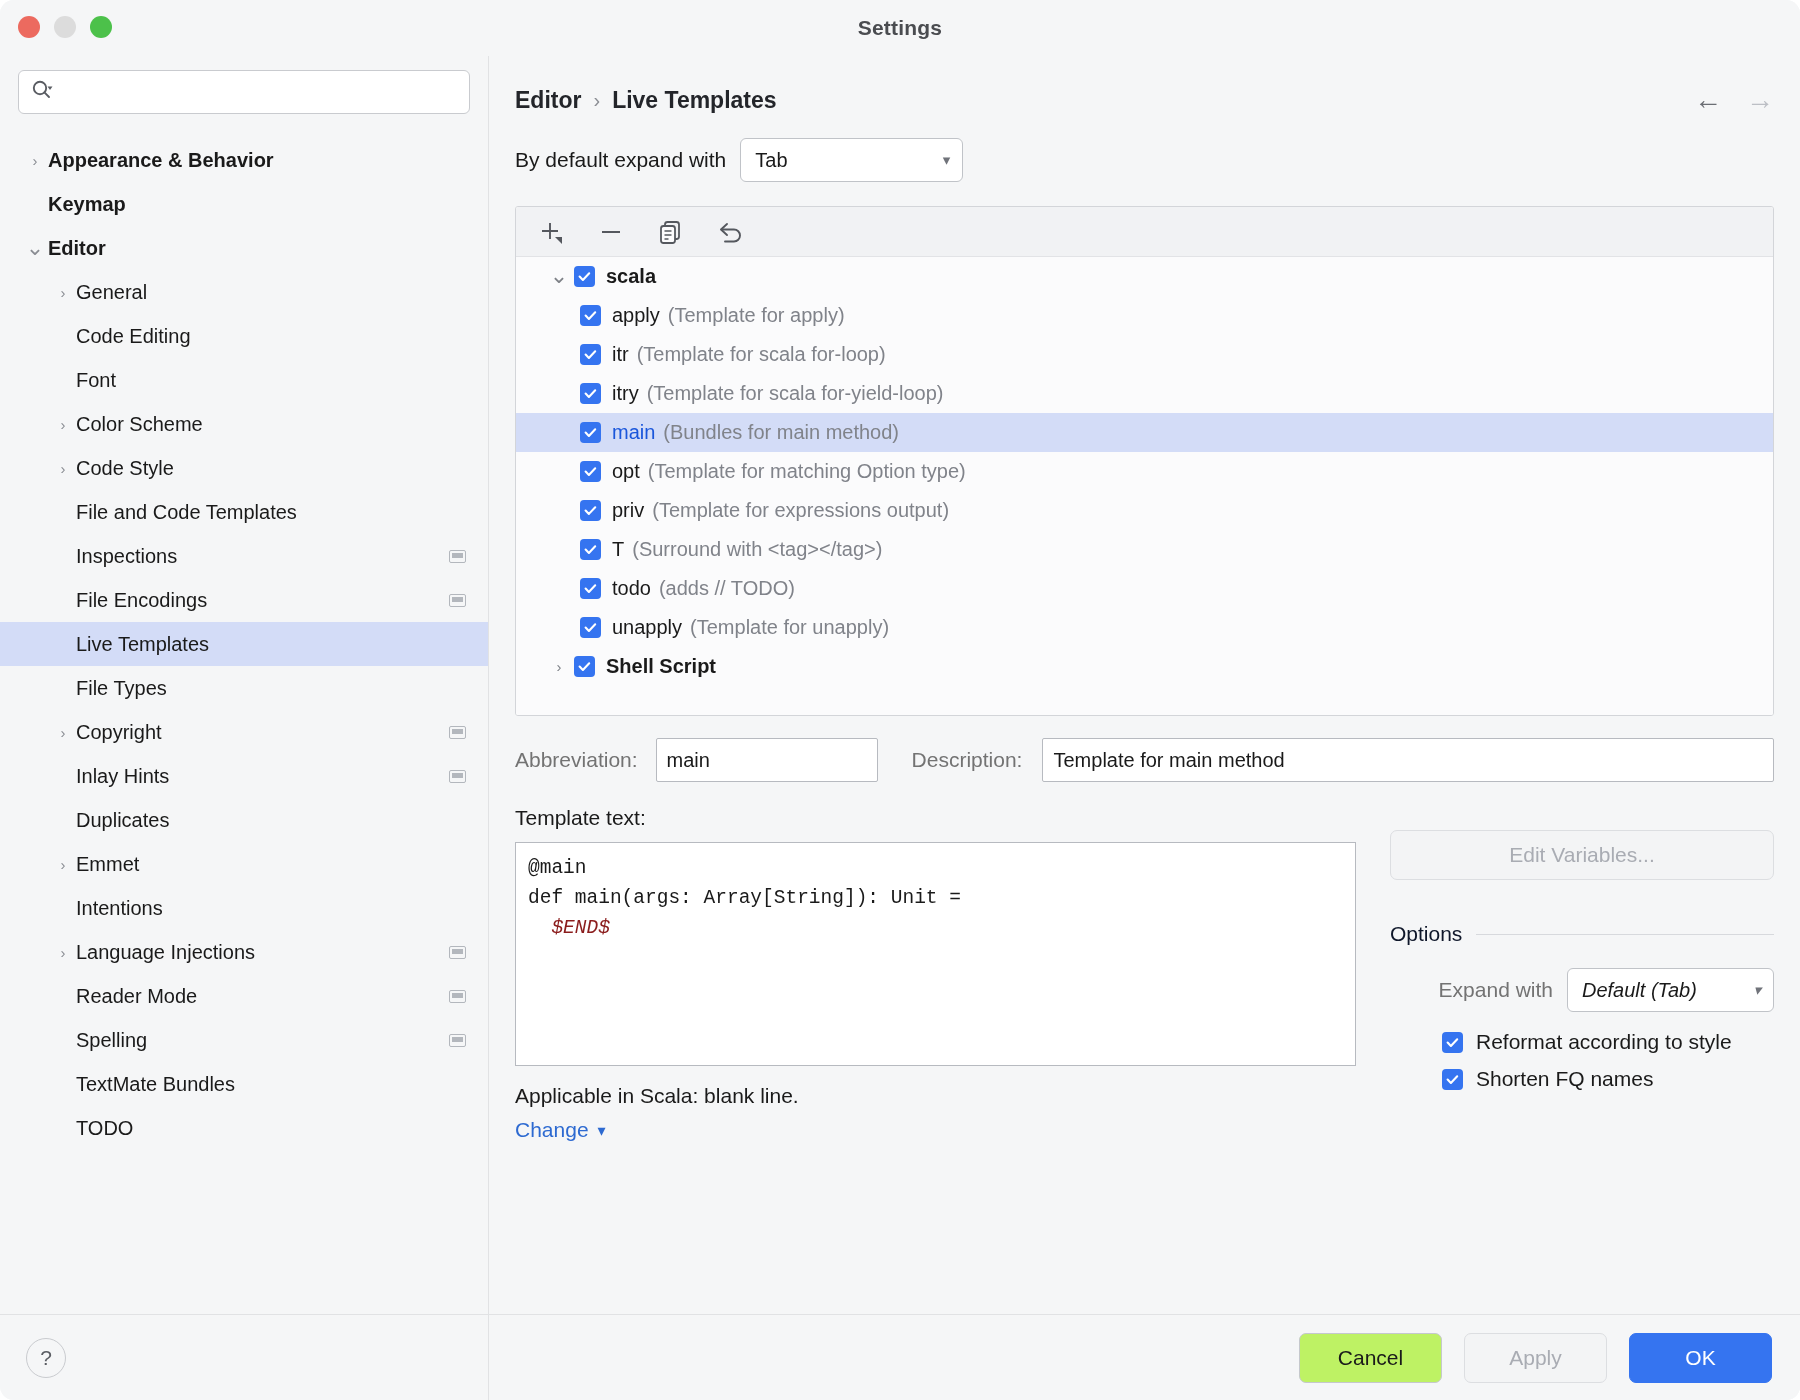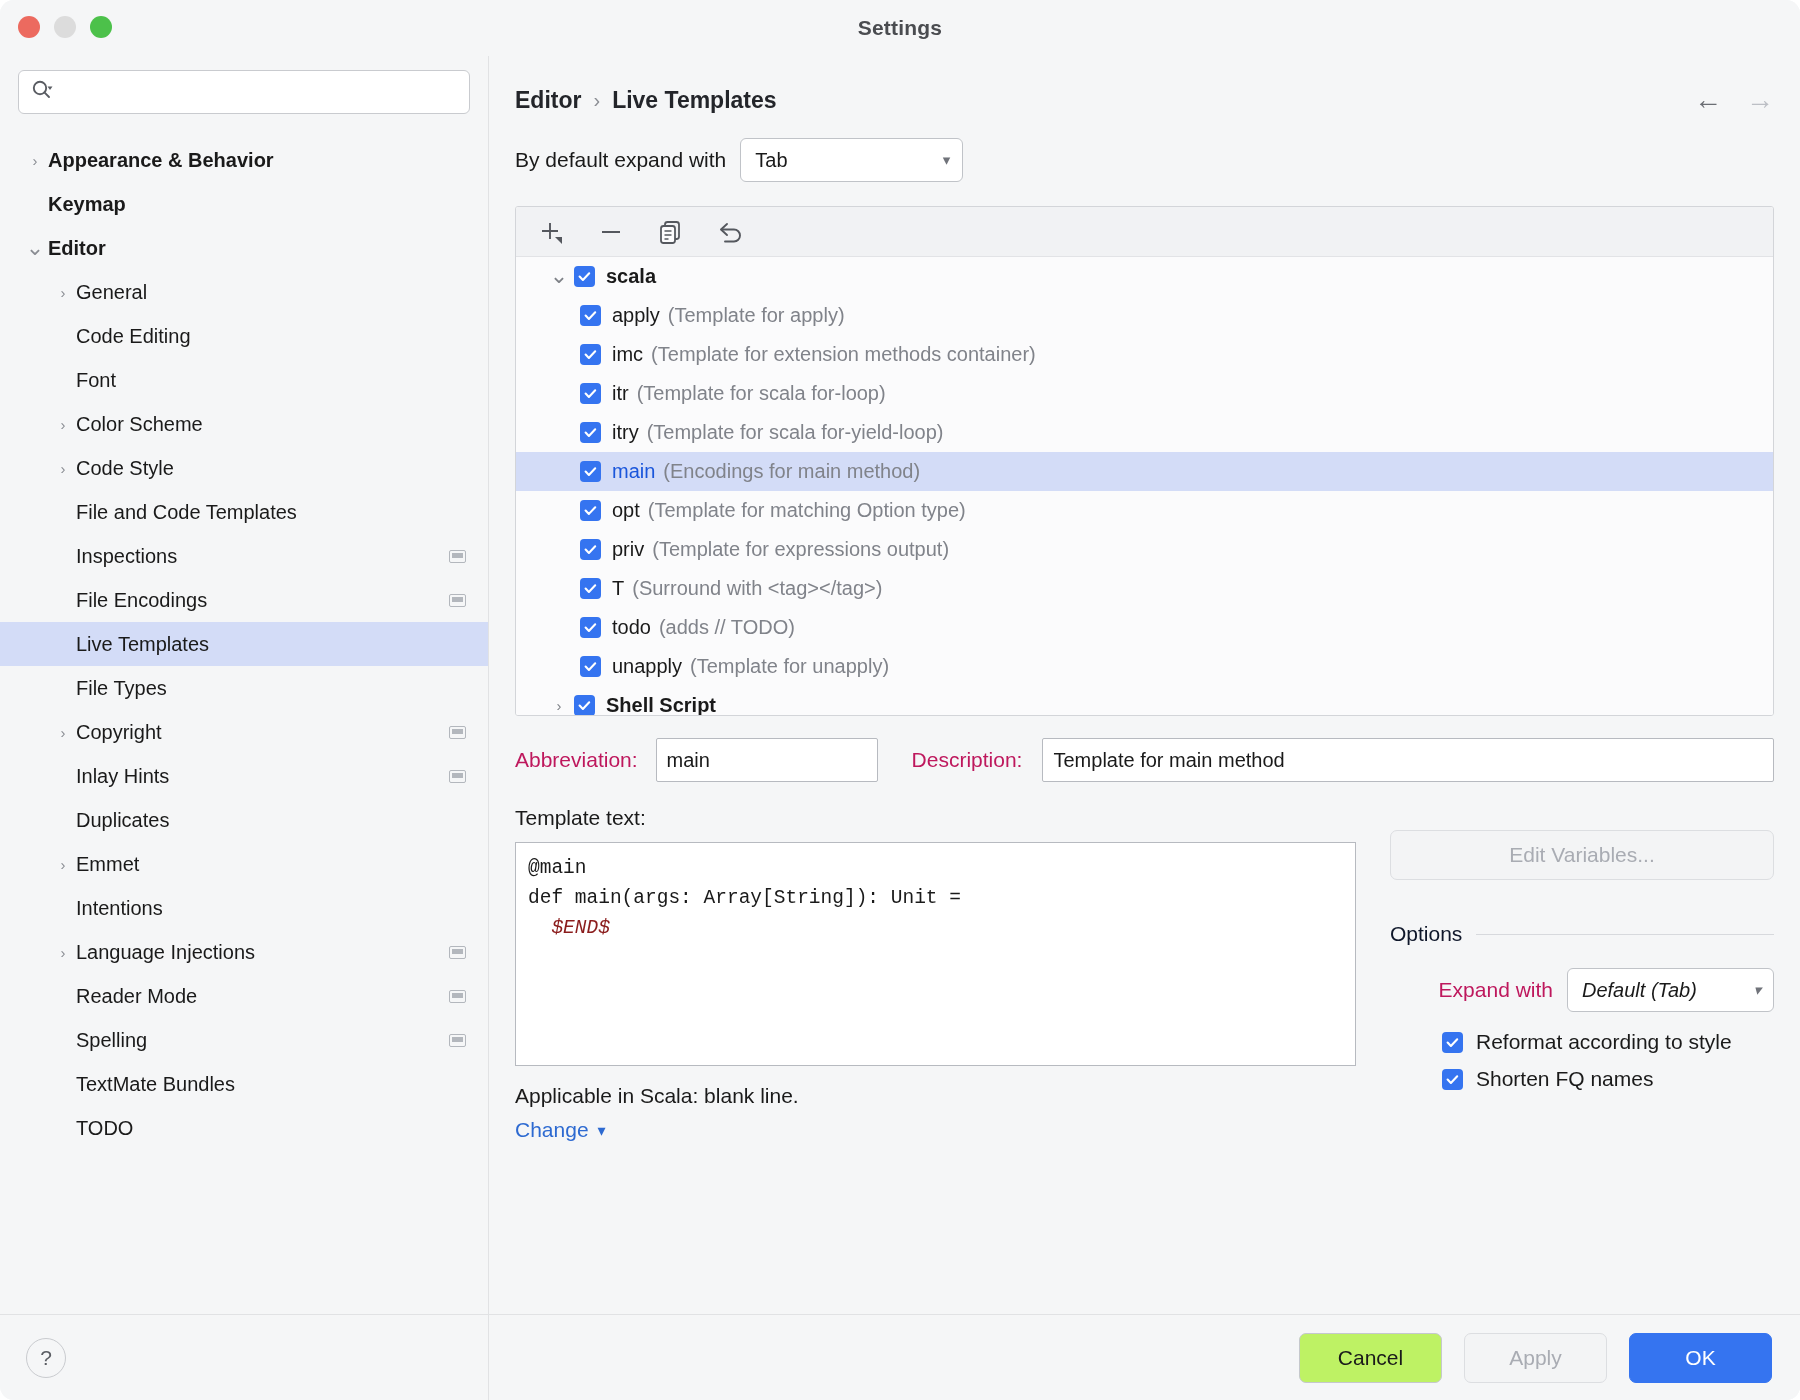--- a/index.html
+++ b/index.html
@@ -205,21 +205,21 @@
   .grp-lvl { padding-left: 28px; }
   .itm-lvl { padding-left: 64px; }
   .abbr { color: #1a1a1a; }
   .abbr.bold { font-weight: bold; }
   .abbr.blue { color: #1a56db; }
   .desc { color: #80838a; margin-left: 8px; }
 
   
   .form-area { padding-top: 22px; flex: 1 1 auto; display: flex; flex-direction: column; min-height: 0; }
   .row-abbr { display: flex; align-items: center; gap: 0; margin-bottom: 24px; }
-  .flabel { font-size: 21px; color: #be185d; }
+  .flabel { font-size: 21px; color: #737373; }
   .tinput {
     background: #fff; border: 1px solid #b7bac0; border-radius: 2px;
     height: 44px; font-size: 20px; color: #1a1a1a;
     padding: 0 10px; font-family: inherit; outline: none;
   }
   #abbrev-input { width: 222px; margin-left: 18px; }
   #desc-input { flex: 1 1 auto; margin-left: 20px; }
   .desc-label { margin-left: 34px; }
 
   .cols { display: flex; gap: 0; flex: 1 1 auto; min-height: 0; }
@@ -485,49 +485,40 @@
                 </span>
                 <span class="abbr">apply</span>
                 <span class="desc">(Template for apply)</span>
               </div>
               <div class="trow itm-lvl">
                 <span class="cb">
                   <svg width="15" height="15" viewBox="0 0 15 15">
                     <path d="M2.6 7.6 L5.9 10.9 L12.2 4.3" fill="none" stroke="#ffffff" stroke-width="2.1" stroke-linecap="round" stroke-linejoin="round"></path>
                   </svg>
                 </span>
-                <span class="abbr">imc</span>
-                <span class="desc">(Template for extension methods container)</span>
-              </div>
-              <div class="trow itm-lvl">
-                <span class="cb">
-                  <svg width="15" height="15" viewBox="0 0 15 15">
-                    <path d="M2.6 7.6 L5.9 10.9 L12.2 4.3" fill="none" stroke="#ffffff" stroke-width="2.1" stroke-linecap="round" stroke-linejoin="round"></path>
-                  </svg>
-                </span>
                 <span class="abbr">itr</span>
                 <span class="desc">(Template for scala for-loop)</span>
               </div>
               <div class="trow itm-lvl">
                 <span class="cb">
                   <svg width="15" height="15" viewBox="0 0 15 15">
                     <path d="M2.6 7.6 L5.9 10.9 L12.2 4.3" fill="none" stroke="#ffffff" stroke-width="2.1" stroke-linecap="round" stroke-linejoin="round"></path>
                   </svg>
                 </span>
                 <span class="abbr">itry</span>
                 <span class="desc">(Template for scala for-yield-loop)</span>
               </div>
               <div class="trow itm-lvl selected">
                 <span class="cb">
                   <svg width="15" height="15" viewBox="0 0 15 15">
                     <path d="M2.6 7.6 L5.9 10.9 L12.2 4.3" fill="none" stroke="#ffffff" stroke-width="2.1" stroke-linecap="round" stroke-linejoin="round"></path>
                   </svg>
                 </span>
                 <span class="abbr blue">main</span>
-                <span class="desc">(Encodings for main method)</span>
+                <span class="desc">(Bundles for main method)</span>
               </div>
               <div class="trow itm-lvl">
                 <span class="cb">
                   <svg width="15" height="15" viewBox="0 0 15 15">
                     <path d="M2.6 7.6 L5.9 10.9 L12.2 4.3" fill="none" stroke="#ffffff" stroke-width="2.1" stroke-linecap="round" stroke-linejoin="round"></path>
                   </svg>
                 </span>
                 <span class="abbr">opt</span>
                 <span class="desc">(Template for matching Option type)</span>
               </div>

